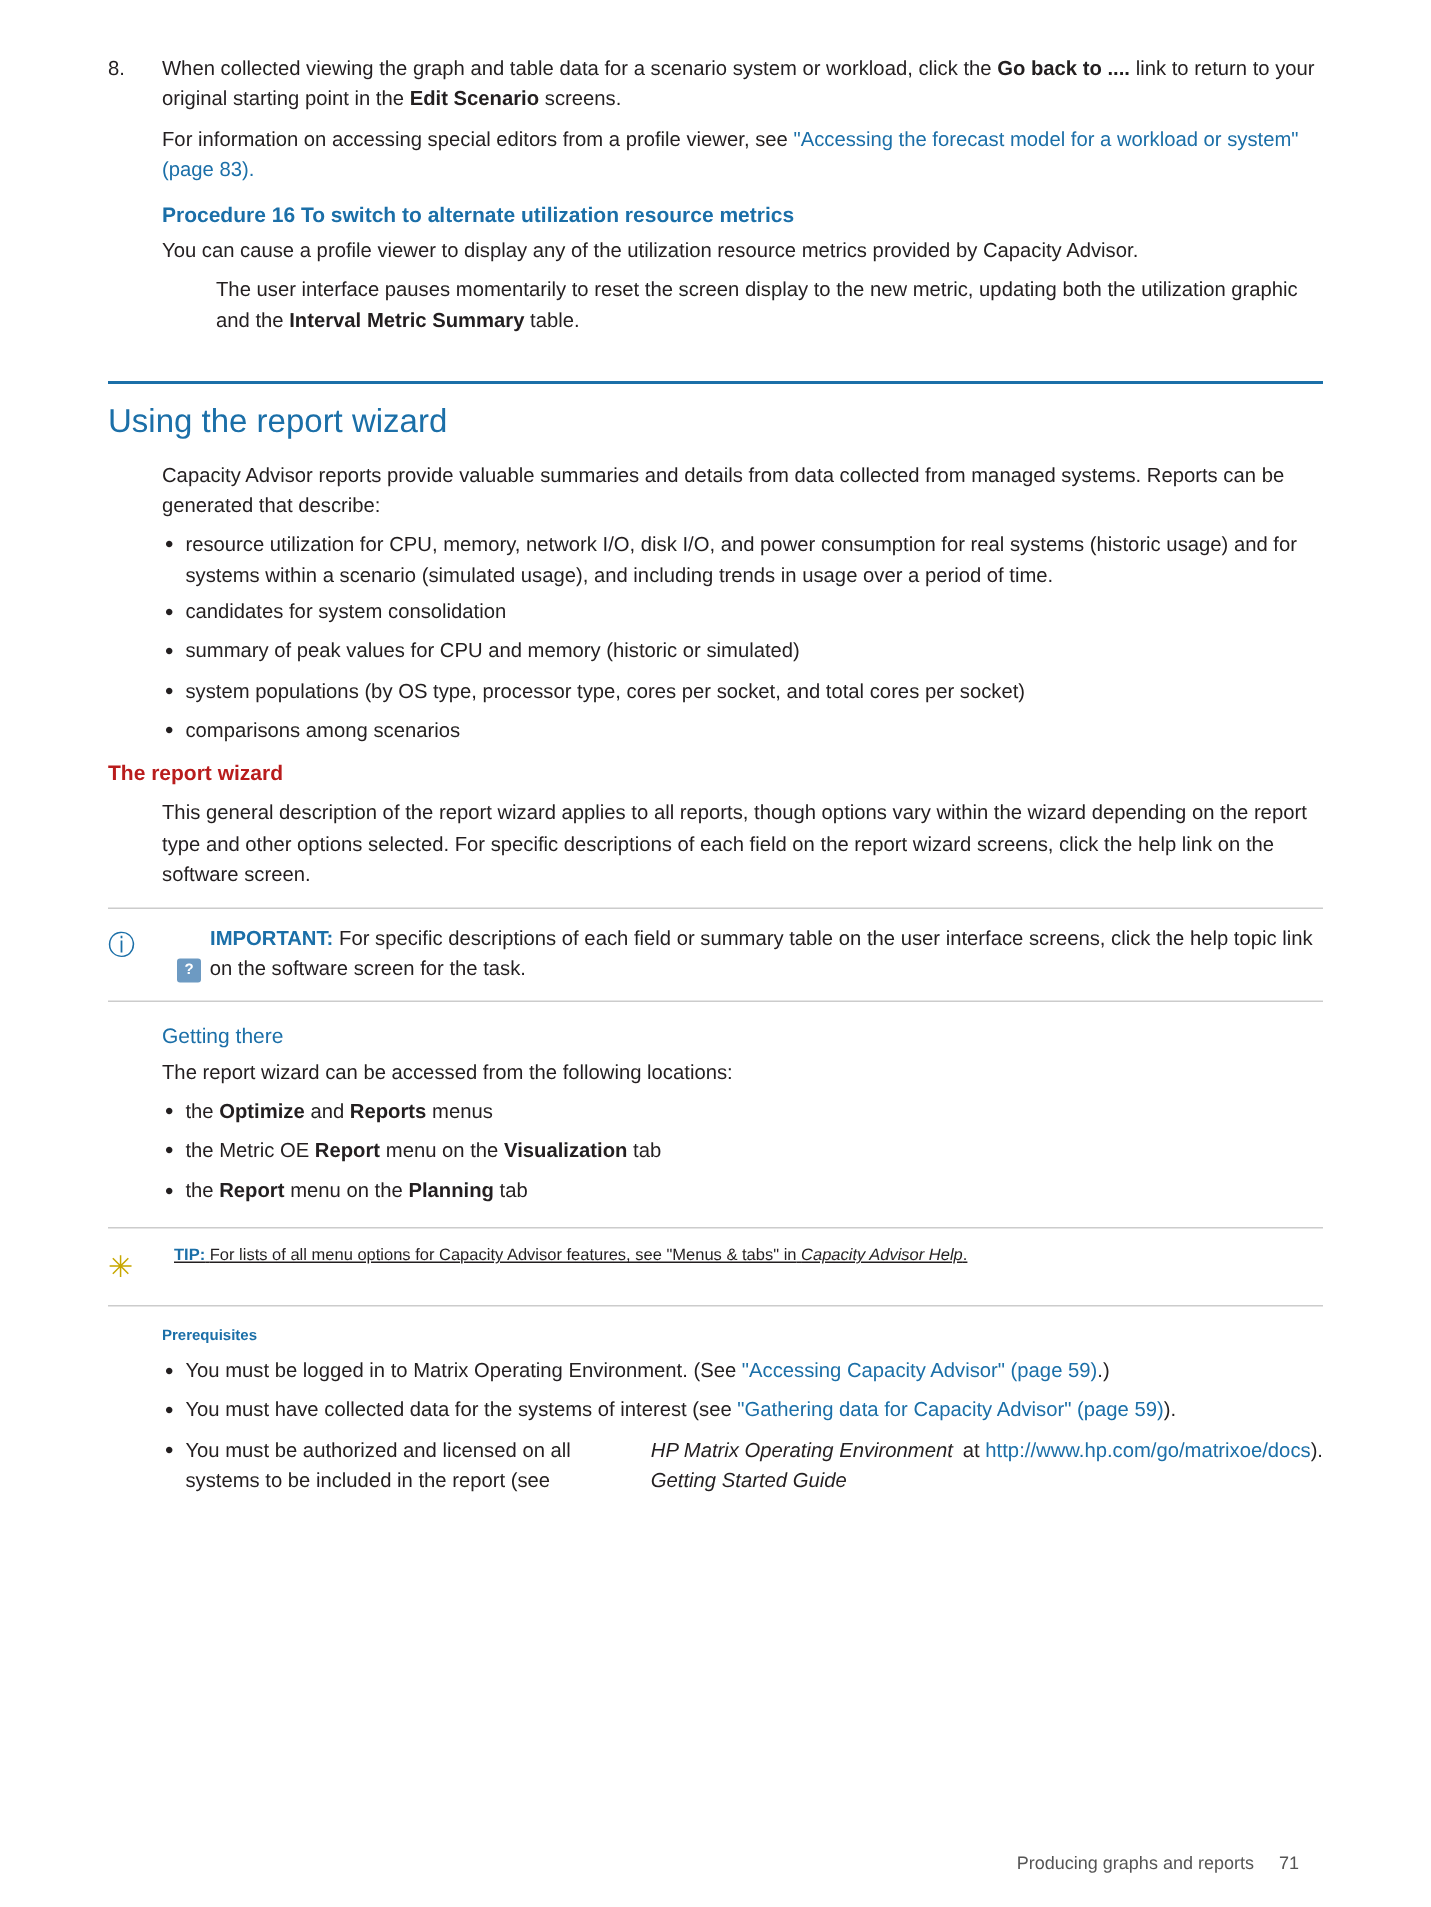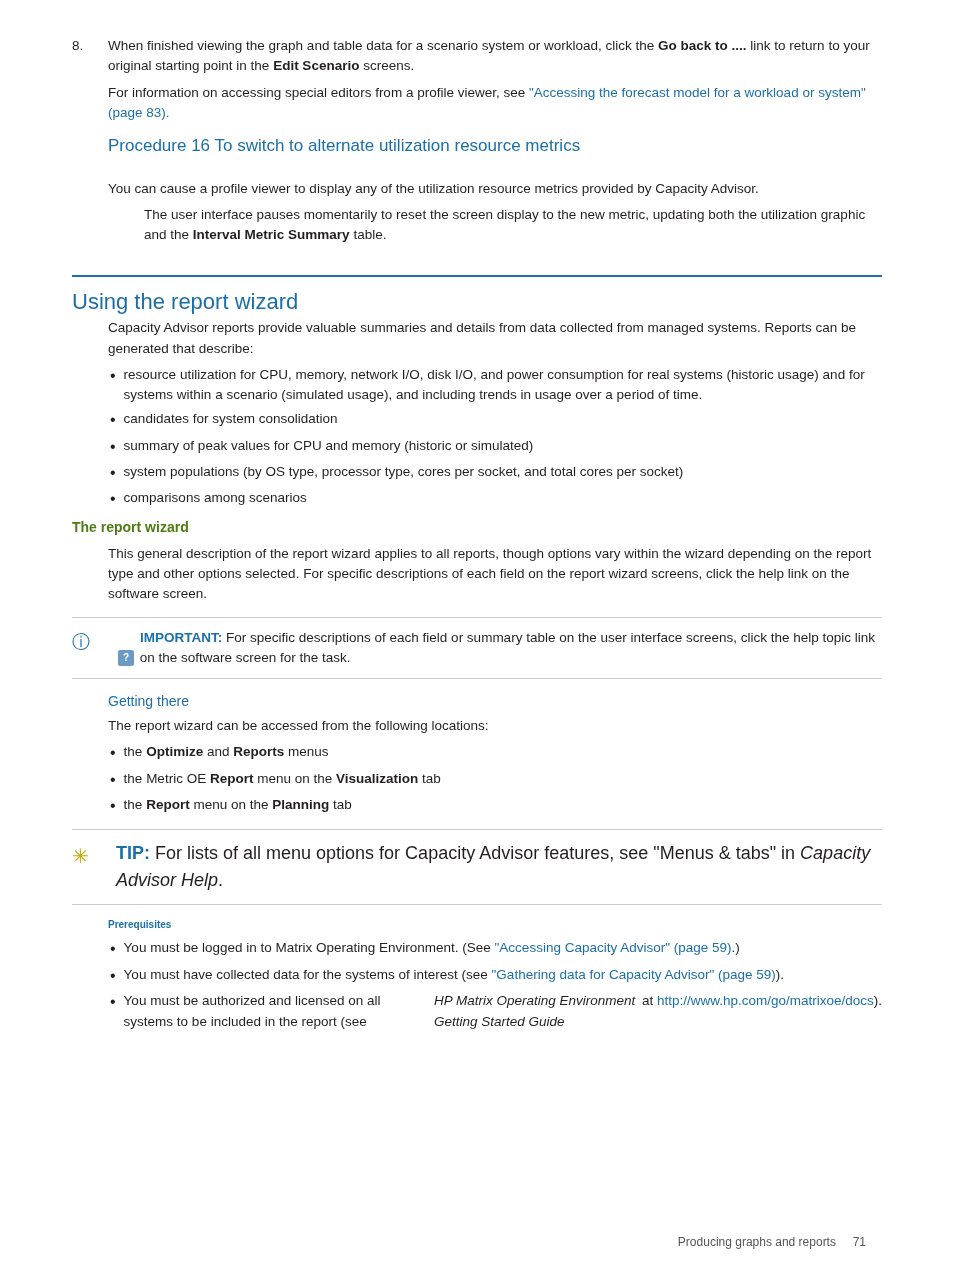--- a/index.html
+++ b/index.html
@@ -33,36 +33,37 @@
       margin-left: 36px;
     }
     
     .section-heading {
       color: #1b6fa8;
       font-size: 22px;
       font-weight: normal;
       border-top: 2px solid #1b6fa8;
       padding-top: 8px;
       margin-top: 24px;
+      margin-bottom: 10px;
     }
     
     .subsection-heading {
-      color: #4d7c0f;
+      color: #b91c1c;
       font-size: 14px;
       font-weight: bold;
       margin-top: 4px;
       margin-bottom: 6px;
     }
     
     .procedure-heading {
       color: #1b6fa8;
-      font-size: 17px;
-      font-weight: normal;
+      font-size: 14px;
+      font-weight: bold;
       margin-top: 10px;
-      margin-bottom: 20px;
+      margin-bottom: 3px;
     }
     
     .getting-there-heading {
       color: #1b6fa8;
       font-size: 14px;
       font-weight: normal;
       margin-top: 10px;
       margin-bottom: 4px;
     }
     
@@ -125,21 +126,22 @@
       margin: 12px 0;
     }
     .tip-icon {
       min-width: 44px;
       font-size: 18px;
       color: #1b6fa8;
       padding-top: 1px;
     }
     .tip-content {
       flex: 1;
-      font-size: 18px;
+      font-size: 11px;
+      text-decoration: underline;
     }
     .tip-label {
       font-weight: bold;
       color: #1b6fa8;
     }
     
     a, .link {
       color: #1b6fa8;
       text-decoration: none;
     }
@@ -174,21 +176,21 @@
   </style>
 </head>
 <body>
 
 <div class="page">
 
   <div class="numbered-item">
     <div class="num">8.</div>
     <div class="content">
       <p>
-        <span>When finished viewing the graph and table data for a scenario system or workload, click the</span>
+        <span>When collected viewing the graph and table data for a scenario system or workload, click the</span>
         <span class="bold">Go back to ....</span>
         <span>link to return to your original starting point in the</span>
         <span class="bold">Edit Scenario</span>
         <span>screens.</span>
       </p>
       <p>
         <span>For information on accessing special editors from a profile viewer, see</span>
         <a class="link">"Accessing the forecast model for a workload or system" (page 83).</a>
       </p>
       <div class="procedure-heading">Procedure 16 To switch to alternate utilization resource metrics</div>

